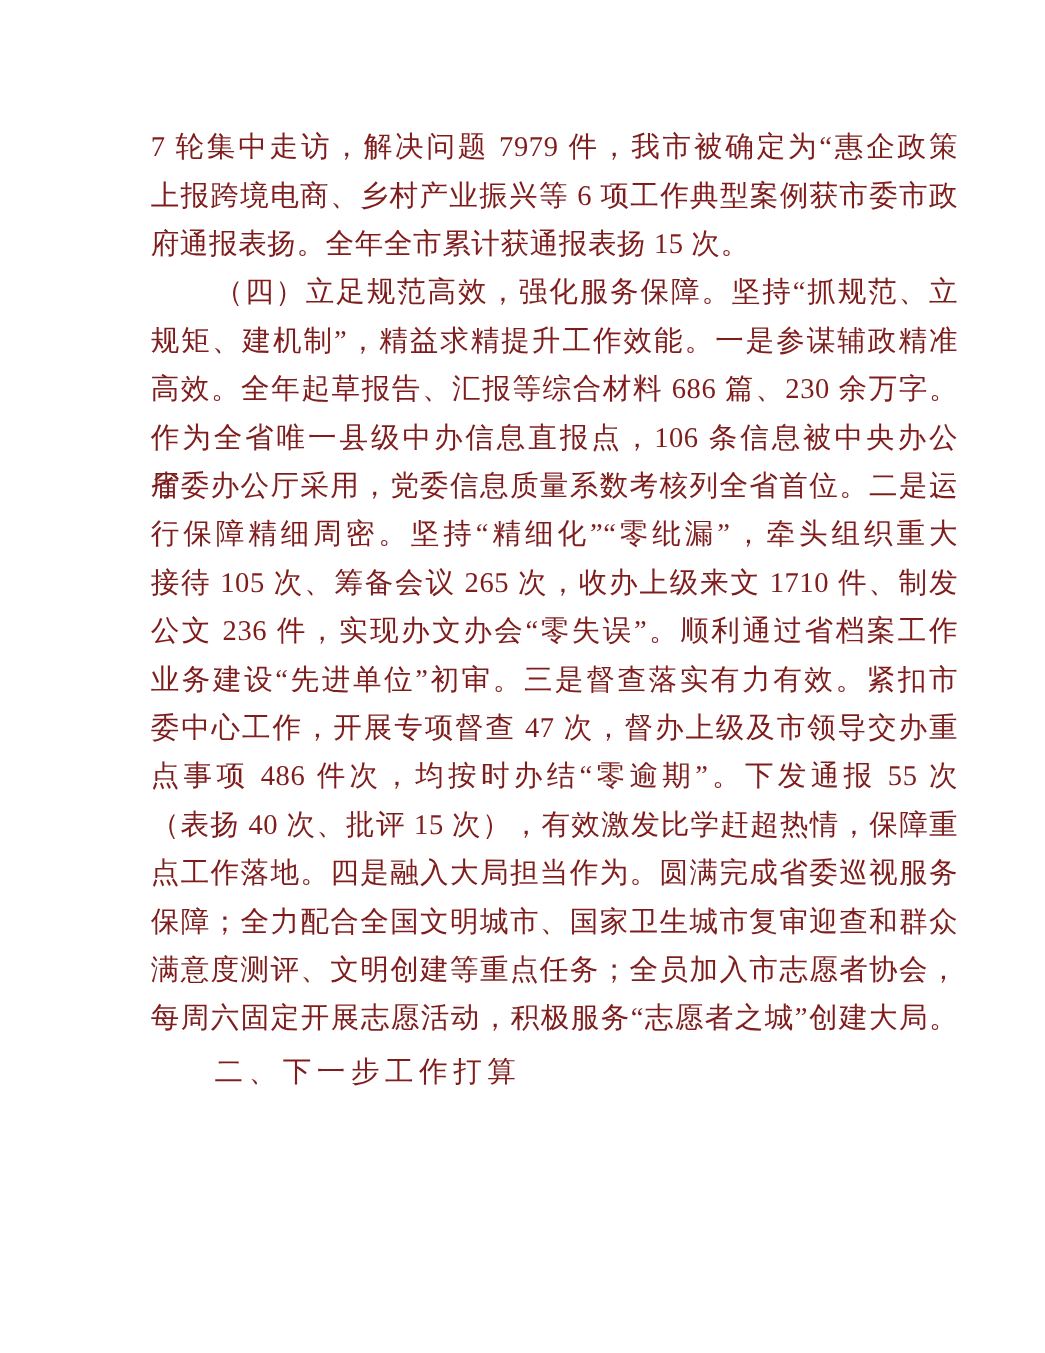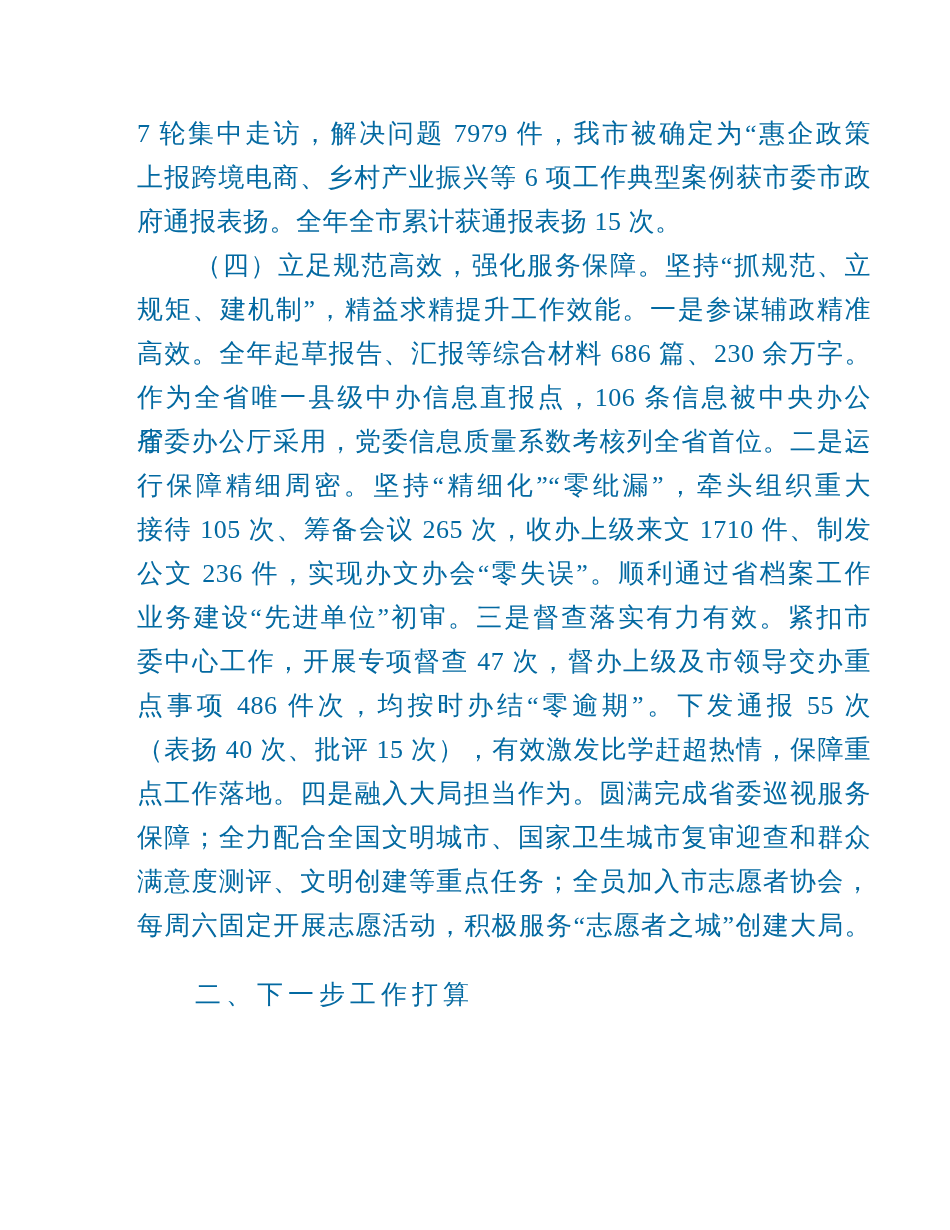--- a/index.html
+++ b/index.html
@@ -16,42 +16,41 @@
     overflow: hidden;
     font-family: "Liberation Serif", "DejaVu Serif", serif;
   }
   .doc {
     position: absolute;
     left: 137px;
     top: 112px;
     width: 734px;
     font-size: 26px;
     line-height: 44px;
-    color: #0369a1;
+    color: #7f1d1d;
     letter-spacing: 0.5px;
   }
   .para { margin: 0; padding: 0; }
   .line {
     height: 44px;
     white-space: nowrap;
     overflow: visible;
   }
   
   .j {
     white-space: normal;
     text-align: justify;
     text-align-last: justify;
     text-justify: distribute;
   }
   
   .ind { text-indent: 58px; }
   .heading-line {
-    margin-top: 26px;
+    margin-top: 5px;
     letter-spacing: 5px;
-    font-family: Liberation Mono, monospace;
   }
 </style>
 </head>
 <body>
 
 <div class="page">
   <div class="doc">
 
     <div class="para">
       <div class="line j">7 轮集中走访，解决问题 7979 件，我市被确定为“惠企政策</div>

